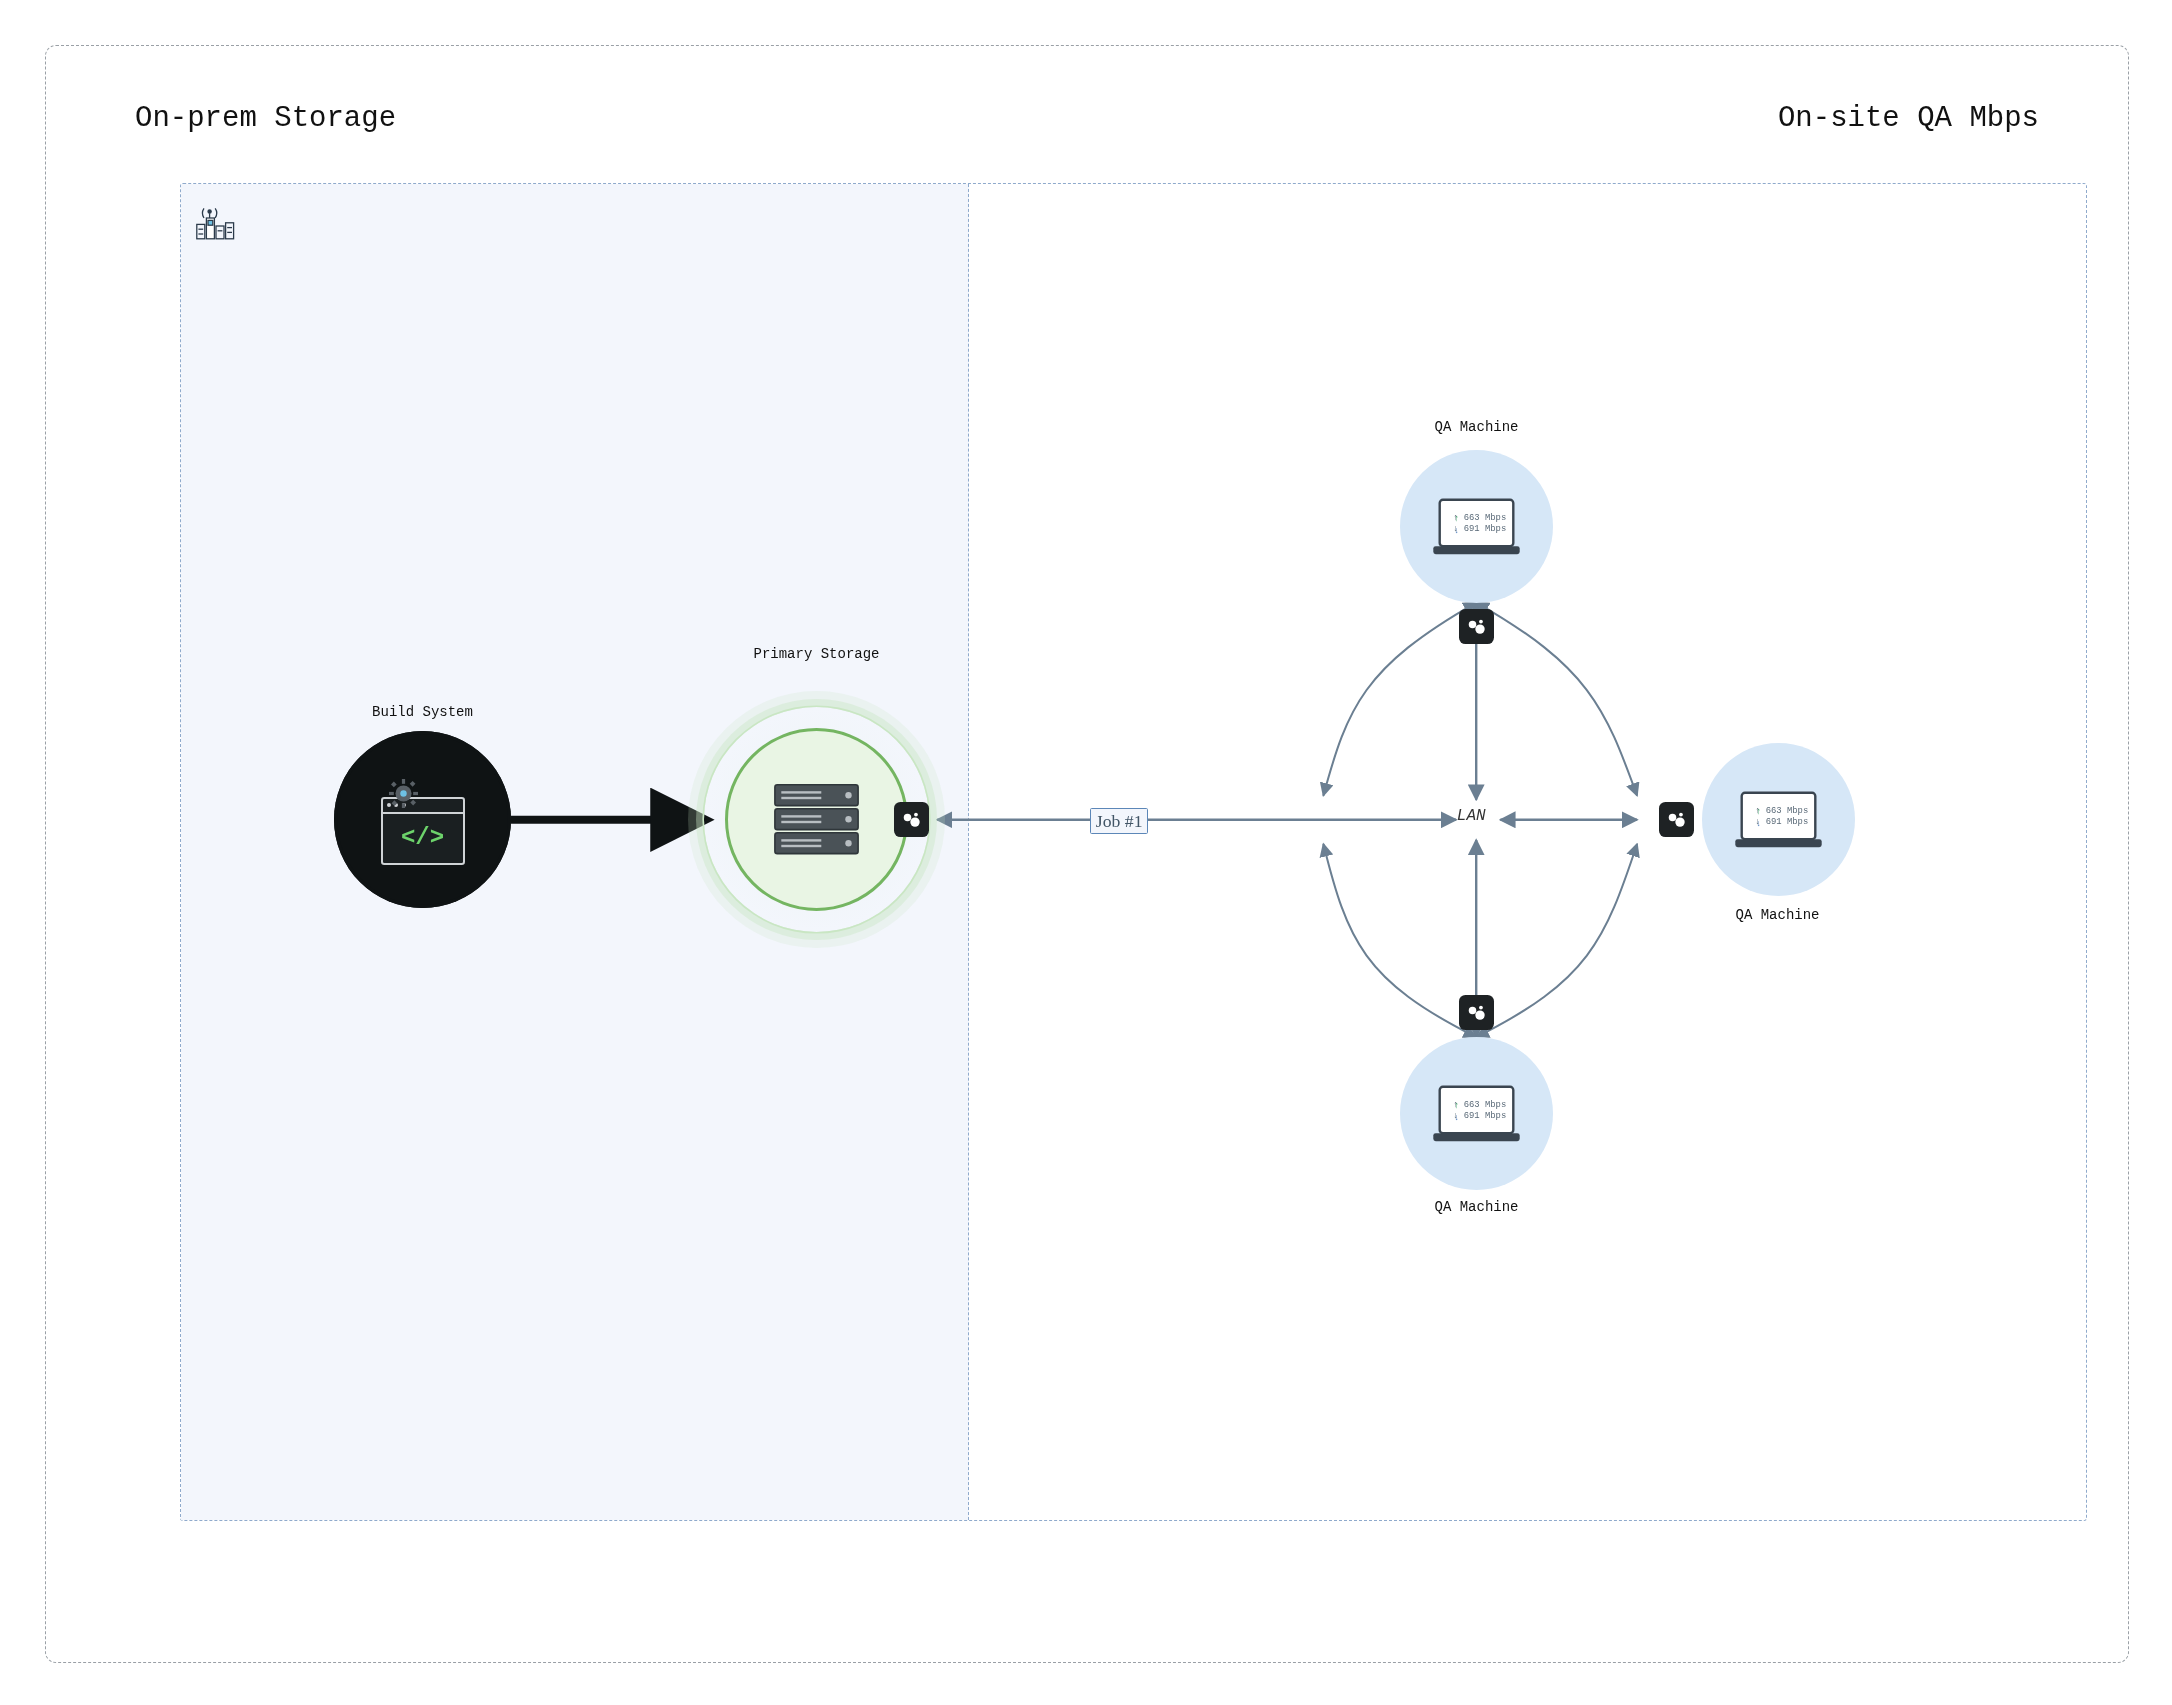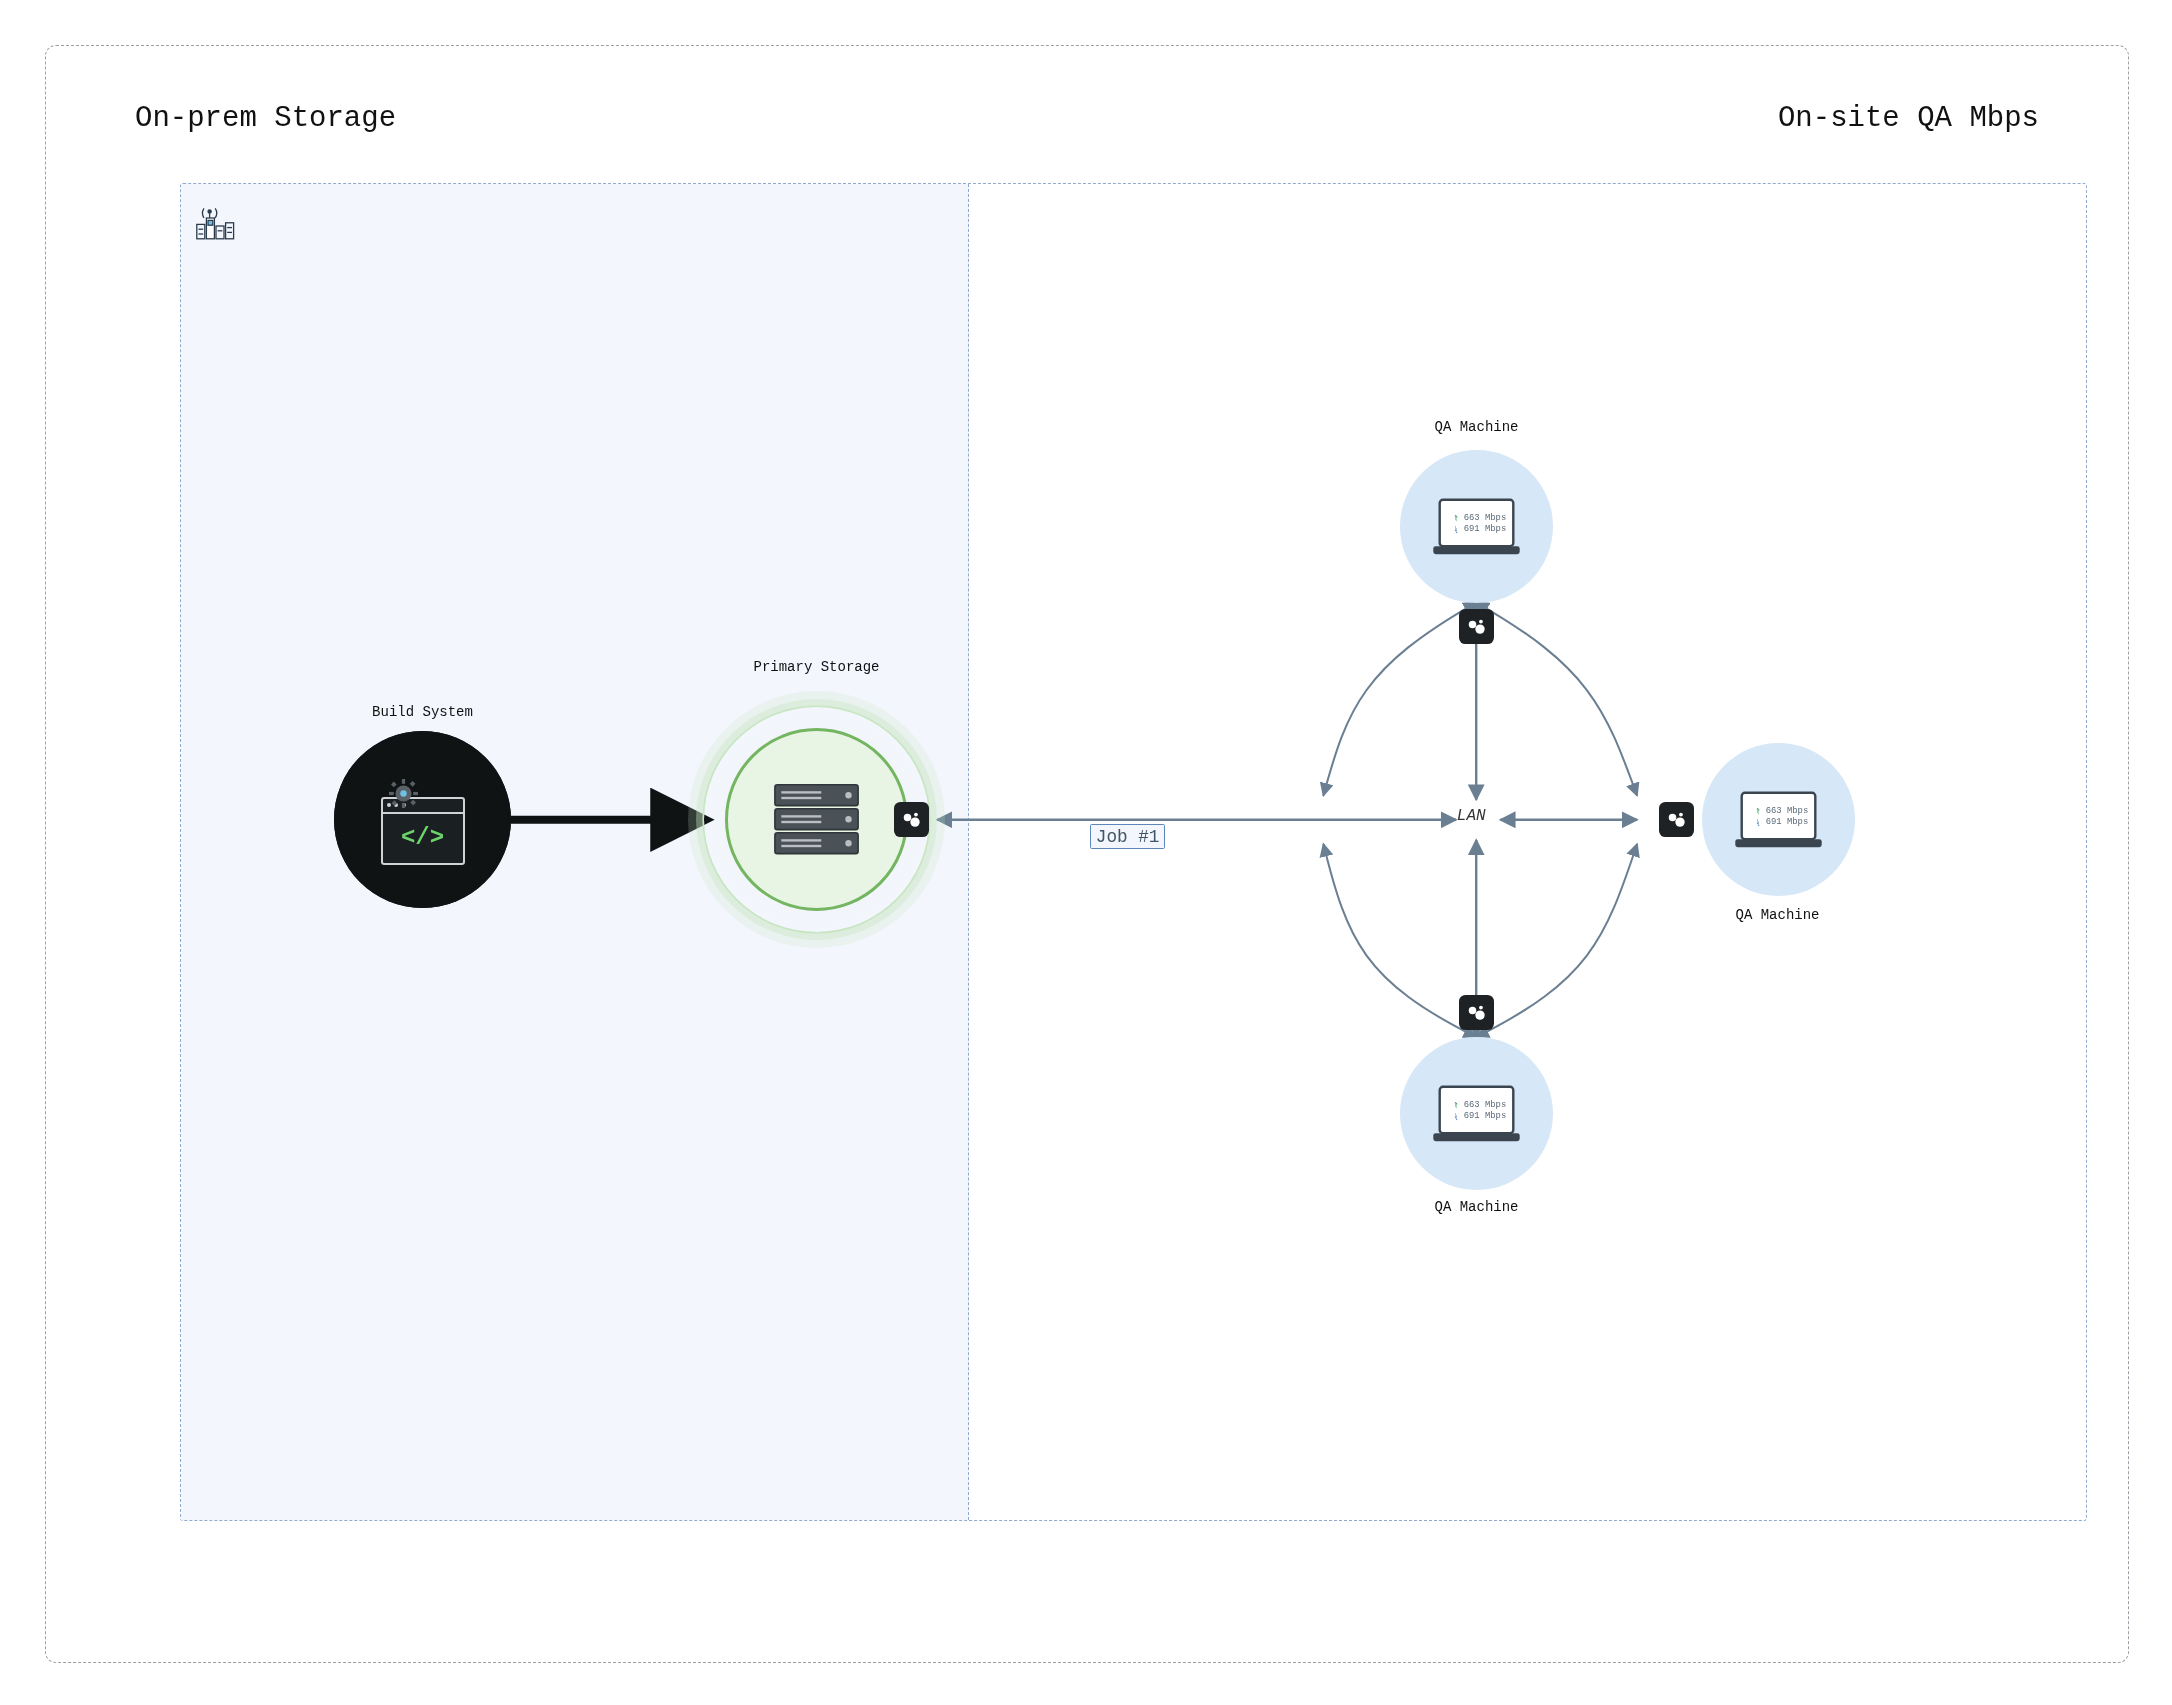--- a/index.html
+++ b/index.html
@@ -248,23 +248,23 @@
       <div class="app-badge" style="left:190px; top:95px;">
         <svg viewBox="0 0 24 24" width="22.5" height="22.5">
             <g fill="#fff">
               <circle cx="8" cy="10" r="4"></circle>
               <circle cx="16" cy="15" r="5"></circle>
               <circle cx="17" cy="7" r="2"></circle>
             </g>
           </svg>
       </div>
     </div>
-    <div class="node-label" style="left:515px; top:475px;">Primary Storage</div>
-
-    <div class="edge-label blue-border" style="left:909px; top:640px;">Job #1</div>
+    <div class="node-label" style="left:515px; top:462px;">Primary Storage</div>
+
+    <div class="edge-label blue-border" style="left:909px; top:624px;font-family:Liberation Serif, serif;">Job #1</div>
 
     <div class="edge-label lan-label" style="left:1271px; top:621px; background:transparent;">LAN</div>
 
     <div class="node" style="left:1219px; top:266px;">
       <div class="circle-blue">
         <svg class="laptop" viewBox="0 0 120 80">
           <rect x="14" y="6" width="92" height="58" rx="4" fill="#fff" stroke="#3a4550" stroke-width="3"></rect>
           <rect x="6" y="64" width="108" height="10" rx="3" fill="#3a4550"></rect>
           <text x="32" y="32" font-size="11" fill="#2e9e5b">↑</text>
           <text x="32" y="48" font-size="11" fill="#4a7ab8">↓</text>

